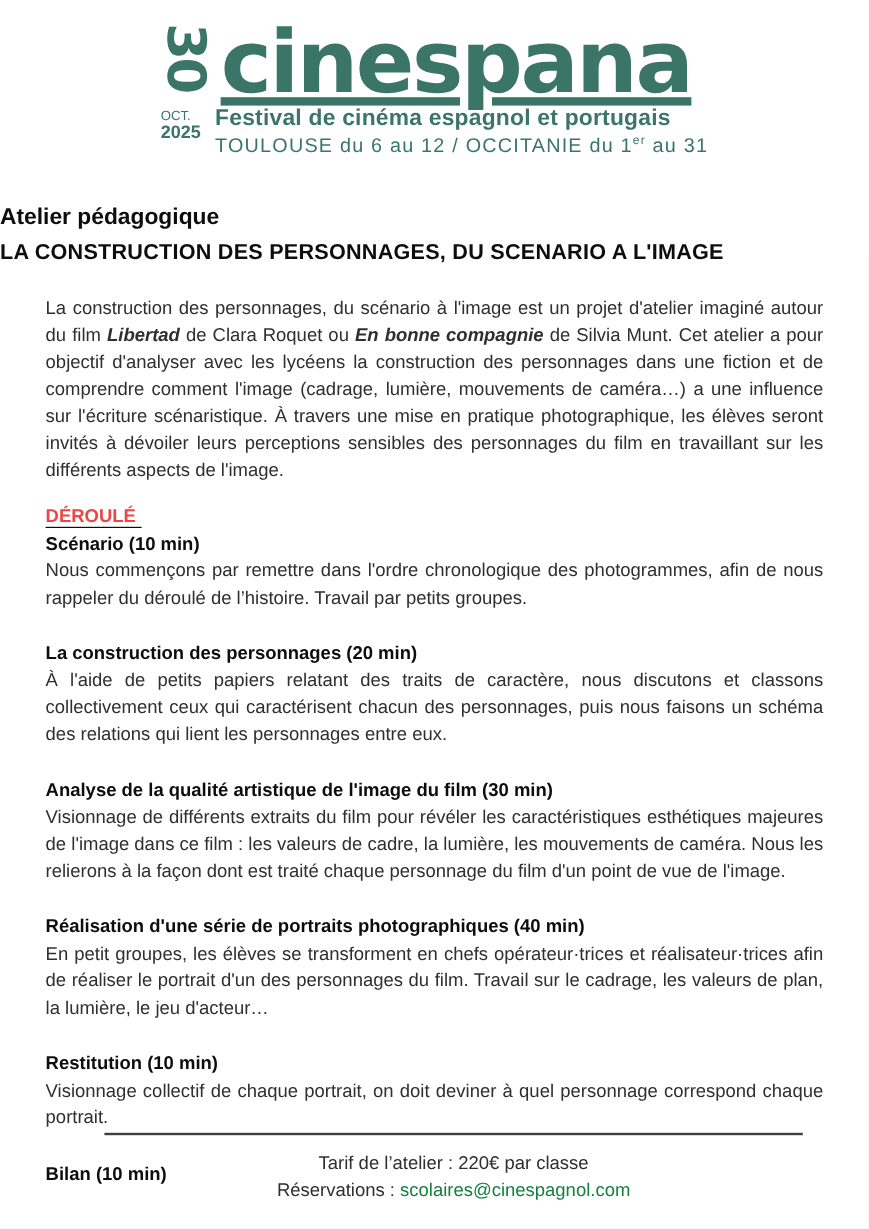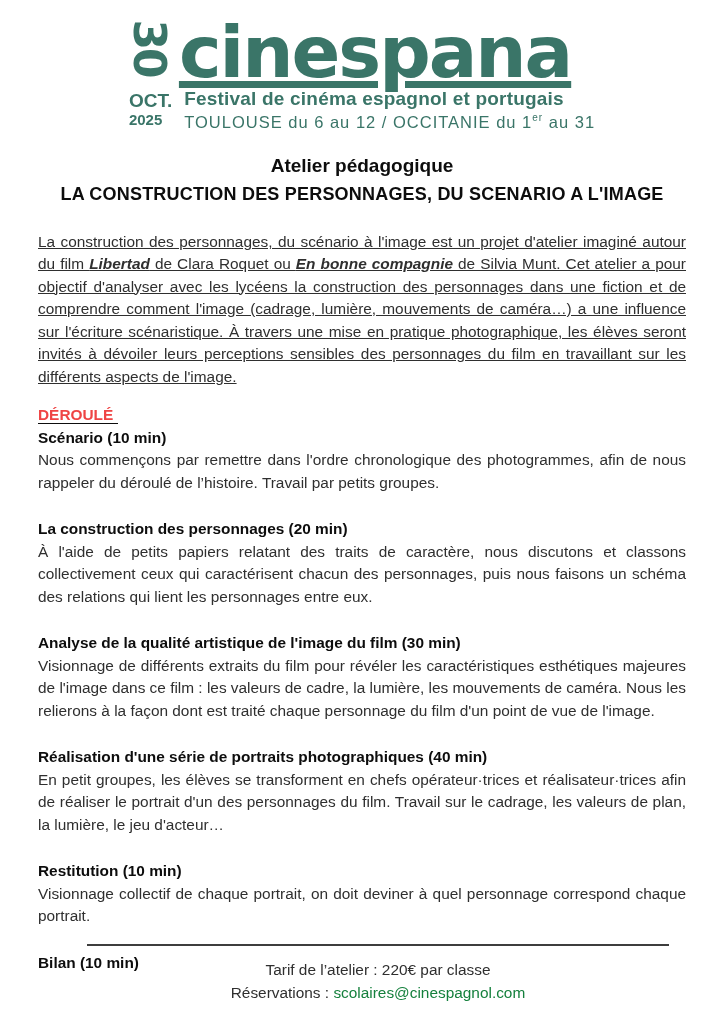--- a/index.html
+++ b/index.html
@@ -29,35 +29,35 @@
     font-family: "DejaVu Sans", sans-serif;
   }
   .logo-wordmark {
     font-size: 72px; font-weight: 800; letter-spacing: -2px;
     line-height: 0.78;
     font-family: "DejaVu Sans", sans-serif;
     text-decoration: underline;
   }
   .logo-bottom { display: flex; gap: 12px; margin-top: 9px; align-items: flex-start; }
   .logo-date { display: flex; flex-direction: column; line-height: 1.1; padding-top: 2px; }
-  .logo-month { font-size: 19px; font-weight: 700; }
+  .logo-month { font-size: 11px; font-weight: 400; }
   .logo-year  { font-size: 15px; font-weight: 800; }
   .logo-taglines { line-height: 1.1; }
   .tagline1 { font-size: 19px; font-weight: 800; letter-spacing: 0.2px; }
   .tagline2 { font-size: 16.5px; font-weight: 400; letter-spacing: 1px; margin-top: 2px; }
   .tagline2 sup { font-size: 10px; }
 
   
-  .title-block { text-align: center; margin-top: 24px; color: #0d0d0d; }
+  .title-block { margin-top: 40px; color: #0d0d0d; }
   .title-line1 { font-size: 19px; font-weight: 800; }
   .title-line2 { font-size: 18px; font-weight: 800; margin-top: 7px; letter-spacing: 0.2px; }
 
   
   .content { margin: 0 38px; font-size: 15.4px; line-height: 22.5px; }
-  .intro { margin: 26px 0 16px 0; text-align: justify; text-decoration: underline; }
+  .intro { margin: 26px 0 16px 0; text-align: justify; }
   .bi { font-weight: bold; font-style: italic; }
   .deroule-heading {
     margin-top: 7px;
     font-weight: bold; color: #ef4444;
   }
   .deroule-heading span { border-bottom: 1.6px solid #0d0d0d; padding-right: 5px; }
   .section { margin-top: 24px; }
   .section.first { margin-top: 0; }
   .section-title { font-weight: bold; color: #0d0d0d; }
   .section-body { text-align: justify; margin: 0; }

